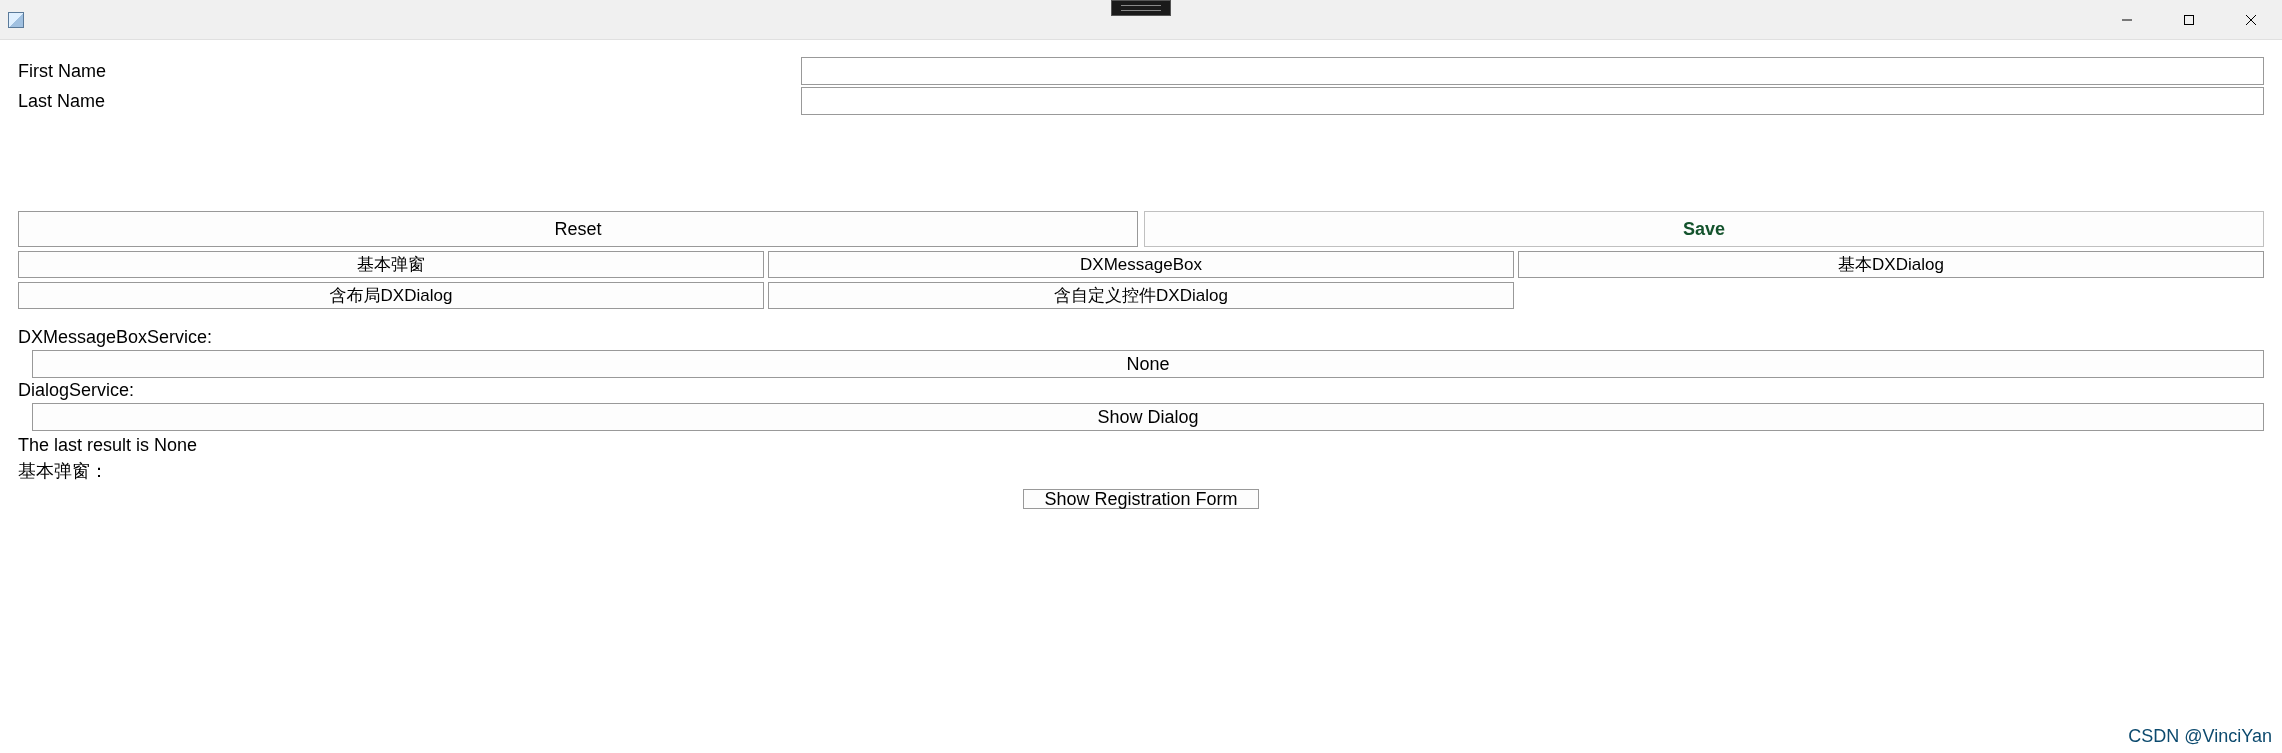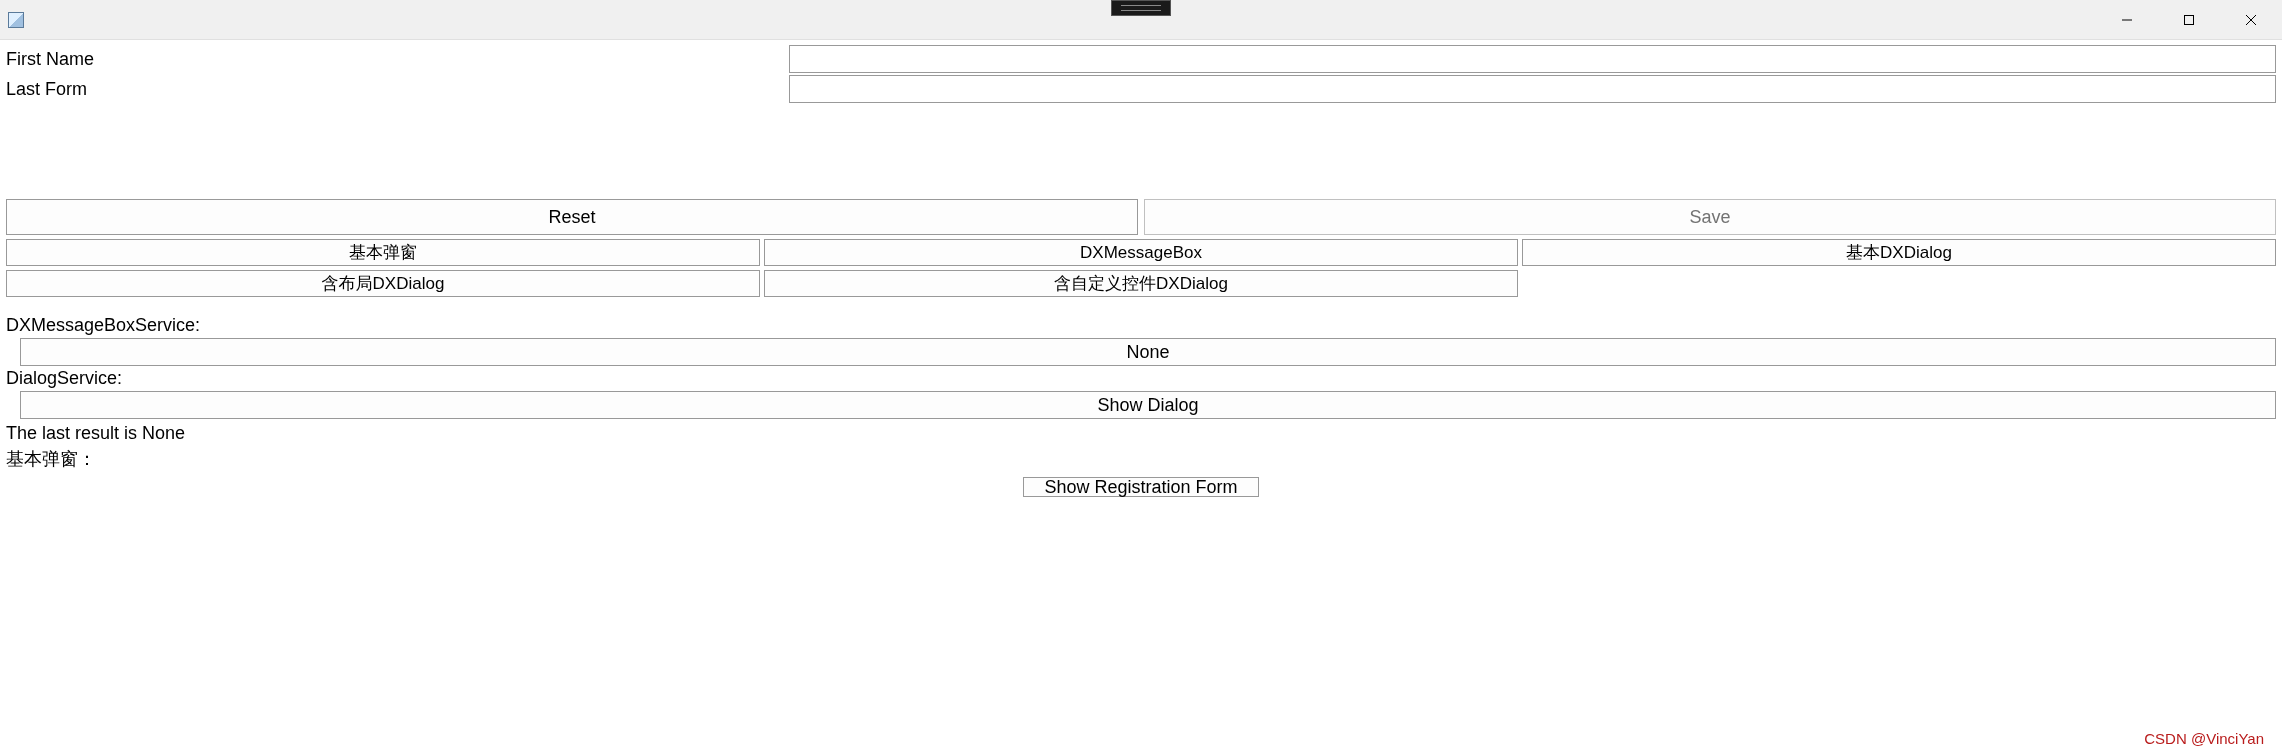--- a/index.html
+++ b/index.html
@@ -60,21 +60,21 @@
     .win-btn {
       width: 62px;
       height: 100%;
       display: flex;
       align-items: center;
       justify-content: center;
       font-family: "Segoe MDL2 Assets", sans-serif;
       font-size: 14px;
     }
     .content {
-      padding: 4px;
+      padding: 16px;
     }
     .form-row {
       display: flex;
       align-items: center;
       height: 30px;
     }
     .form-label {
       width: 785px;
       padding-left: 2px;
       font-size: 18px;
@@ -103,22 +103,23 @@
       display: flex;
       align-items: center;
       justify-content: center;
       font-size: 18px;
       cursor: pointer;
     }
     .btn-half {
       flex: 1;
     }
     .btn-disabled {
-      color: #737373;
+      color: #14532d;
       border-color: #c0c0c0;
+      font-weight: bold;
     }
     .three-col-buttons {
       display: flex;
       gap: 4px;
       padding: 0 2px;
       margin-top: 4px;
       border-radius: 13px;
     }
     .btn-third {
       flex: 1;
@@ -164,23 +165,23 @@
       margin-top: 6px;
     }
     .center-btn {
       padding: 4px 20px;
       height: 20px;
       font-size: 18px;
     }
     .watermark {
       position: absolute;
       bottom: 6px;
-      right: 18px;
-      font-size: 15px;
-      color: #b91c1c;
+      right: 10px;
+      font-size: 18px;
+      color: #0c4a6e;
     }
   </style>
 </head>
 <body>
 
 <div class="titlebar">
   <span class="app-icon"></span>
   <div class="debug-tab">
     <div class="debug-lines"></div>
   </div>
@@ -205,21 +206,21 @@
 </div>
 
 <div class="content">
 
   <div class="form-row">
     <div class="form-label">First Name</div>
     <input class="form-input" type="text" value="" style="">
   </div>
 
   <div class="form-row">
-    <div class="form-label">Last Form</div>
+    <div class="form-label">Last Name</div>
     <input class="form-input" type="text" value="" style="">
   </div>
 
   <div class="spacer-1"></div>
 
   <div class="two-col-buttons">
     <div class="btn btn-half">Reset</div>
     <div class="btn btn-half btn-disabled">Save</div>
   </div>
 

